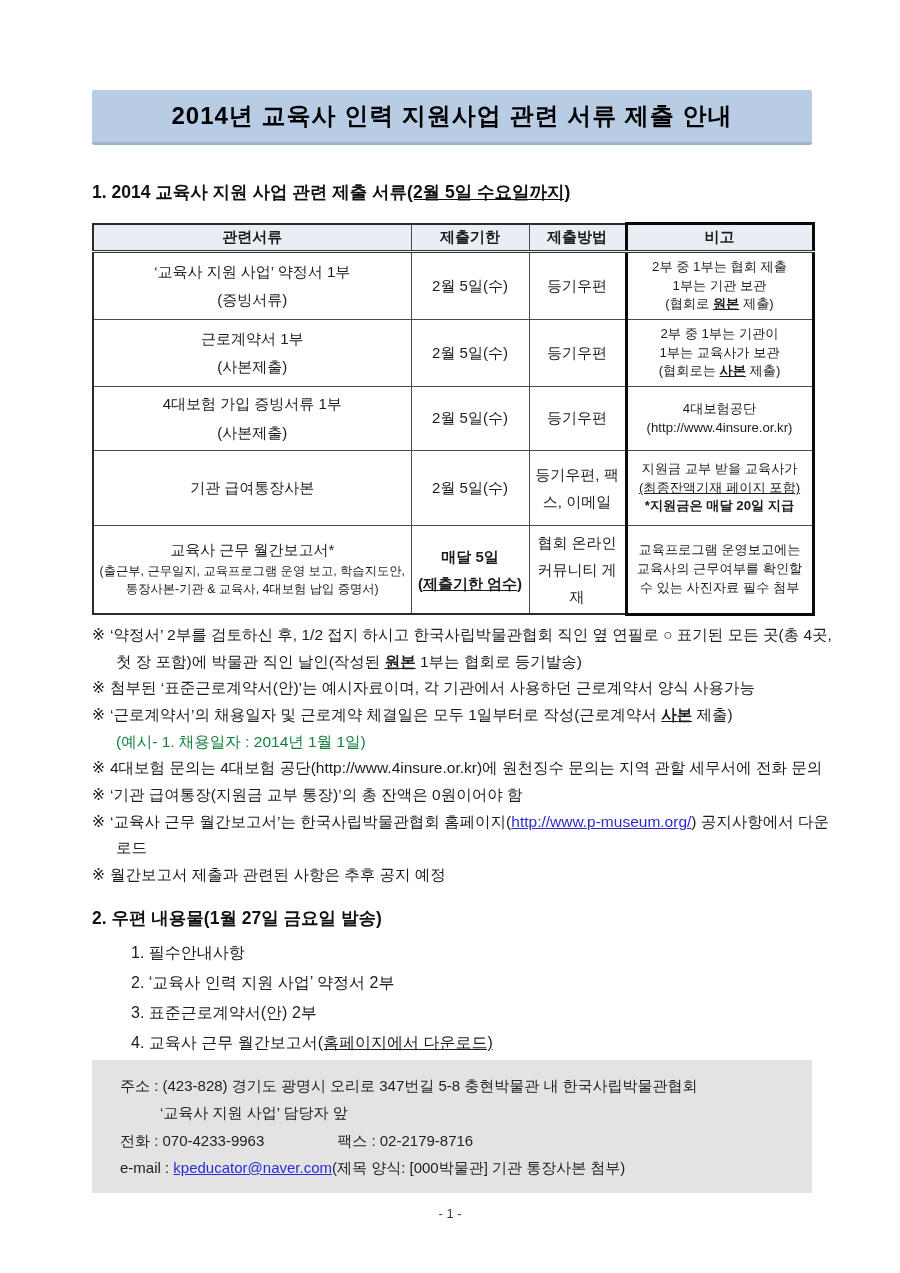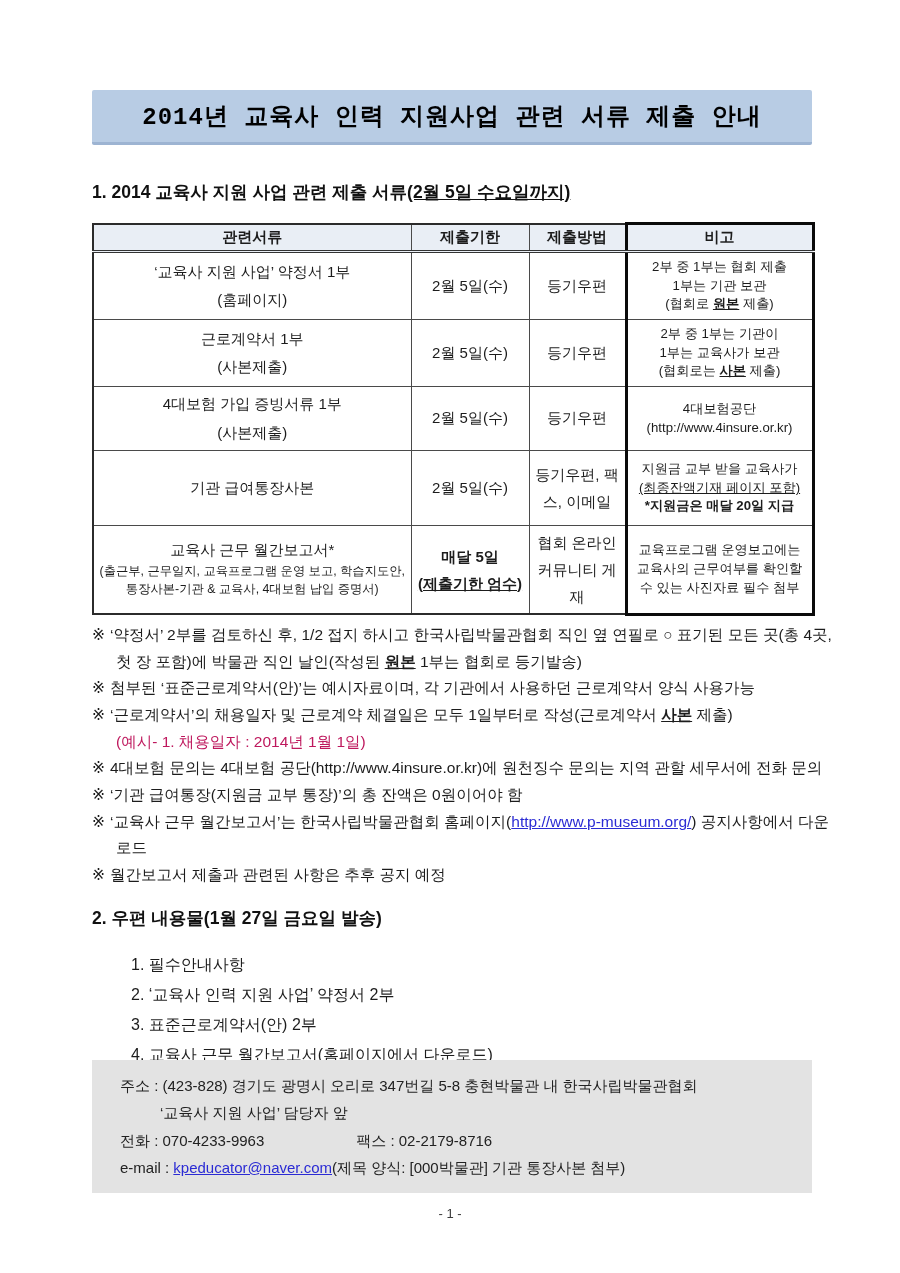--- a/index.html
+++ b/index.html
@@ -9,21 +9,21 @@
     font-family: "Liberation Sans", "DejaVu Sans", sans-serif;
     color: #1c1c1c;
   }
   .page { position: relative; width: 900px; height: 1273px; overflow: hidden; background: #fff; }
 
   
   .banner {
     position: absolute; left: 92px; top: 90px; width: 720px; height: 55px;
     background: #b8cce4; border-bottom: 3px solid #9db4d2; border-radius: 2px;
     display: flex; align-items: center; justify-content: center;
-    font-size: 24px; font-weight: bold; letter-spacing: 1px; color: #000; font-family: Liberation Mono, monospace;
+    font-size: 24px; font-weight: bold; letter-spacing: 1px; color: #000;
   }
 
   
   .h1 { position: absolute; left: 92px; top: 180px; font-size: 17.5px; font-weight: bold; color: #111; }
   .h2 { position: absolute; left: 92px; top: 906px; font-size: 17.5px; font-weight: bold; color: #111; }
   .u { text-decoration: underline; }
   .b { font-weight: bold; }
 
   
   .tablewrap { position: absolute; left: 92px; top: 222px; }
@@ -41,35 +41,35 @@
   thead th.hl { border-top: 3px solid #0a0a0a; }
   tr.last td.hl { border-bottom: 3px solid #0a0a0a; margin-left: 28px; }
   .r1 td { height: 68px; } .r2 td { height: 67px; } .r3 td { height: 60px; }
   .r4 td { height: 75px; } .r5 td { height: 88px; }
   .two-line { line-height: 1.8; }
 
   
   .notes { position: absolute; left: 92px; top: 622px; width: 748px; font-size: 15.5px; line-height: 1.72; color: #1c1c1c; }
   .note { padding-left: 24px; text-indent: -24px; }
   .note .marker { margin-right: 5px; }
-  .subnote { padding-left: 24px; color: #be185d; }
+  .subnote { padding-left: 24px; color: #15803d; }
   .link { color: #2b2bd4; text-decoration: underline; cursor: pointer; }
 
   
-  .maillist { position: absolute; left: 131px; top: 938px; font-size: 16px; margin-top: 12px; }
+  .maillist { position: absolute; left: 131px; top: 938px; font-size: 16px; }
   .maillist .item { height: 30px; line-height: 30px; }
 
   
   .contact {
     position: absolute; left: 92px; top: 1060px; width: 720px;
     background: #e3e3e3; padding: 12px 18px 12px 28px;
     font-size: 15px; line-height: 1.82; color: #222;
   }
   .contact .indent { padding-left: 40px; }
-  .contact .fax { margin-left: 92px; }
+  .contact .fax { margin-left: 73px; }
 
   
   .pagenum { position: absolute; left: 0; top: 1206px; width: 900px; text-align: center; font-size: 13px; color: #3a3a3a; }
 </style>
 </head>
 <body>
 
 <div class="page">
 
   <div class="banner">
@@ -93,21 +93,21 @@
           <th>관련서류</th>
           <th>제출기한</th>
           <th>제출방법</th>
           <th class="hl">비고</th>
         </tr>
       </thead>
       <tbody>
         <tr class="r1">
           <td class="docname">
             <span>‘교육사 지원 사업’ 약정서 1부</span><br>
-            <span>(홈페이지)</span>
+            <span>(증빙서류)</span>
           </td>
           <td>2월 5일(수)</td>
           <td>등기우편</td>
           <td class="remarks hl">
             <span>2부 중 1부는 협회 제출</span><br>
             <span>1부는 기관 보관</span><br>
             <span>(협회로 </span><span class="u b">원본</span><span> 제출)</span>
           </td>
         </tr>
         <tr class="r2">

